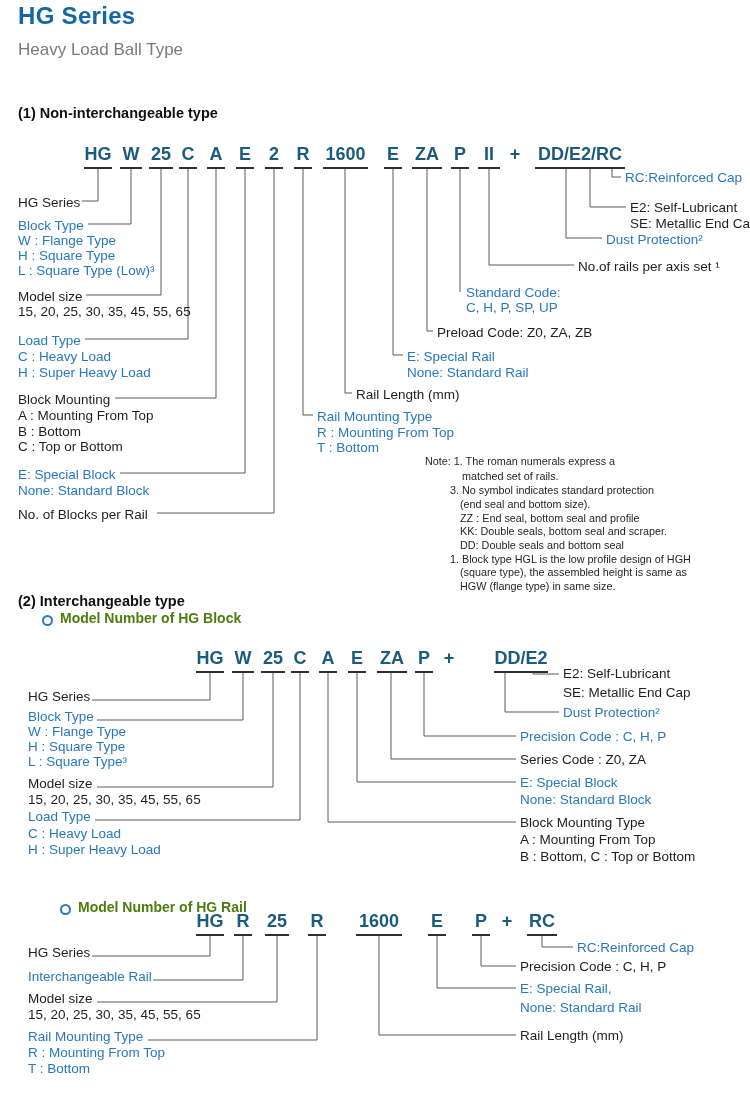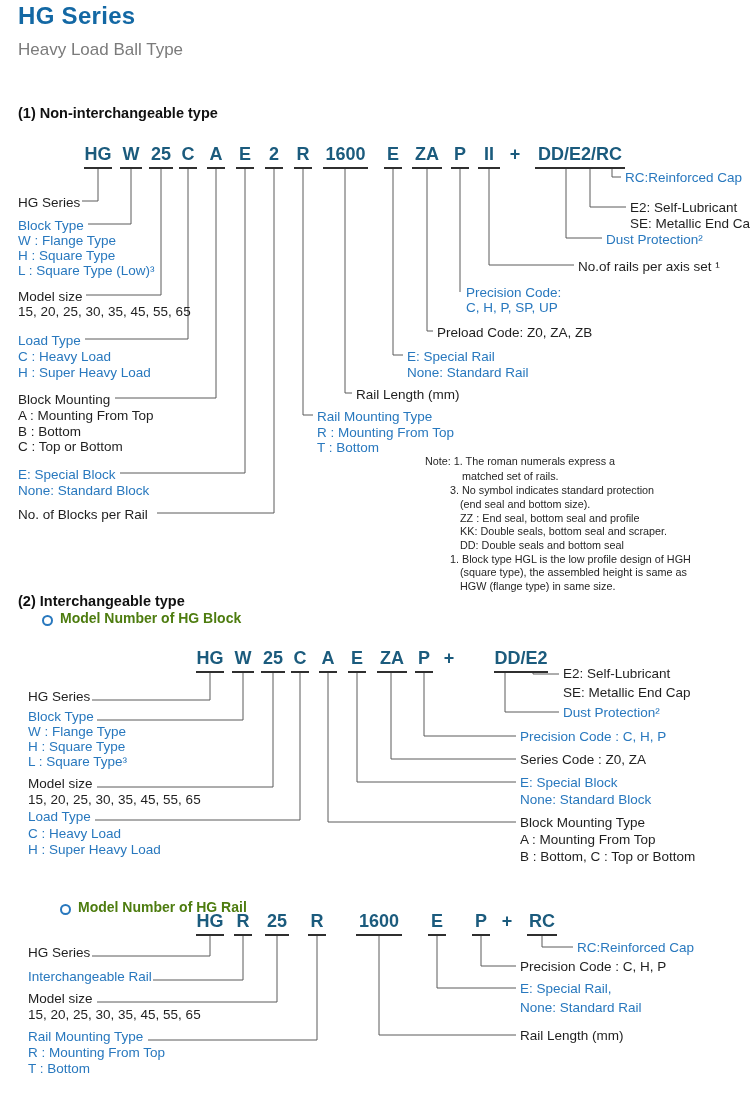--- a/index.html
+++ b/index.html
@@ -112,21 +112,21 @@
   <div class="t" style="left:18px;top:439px">C : Top or Bottom</div>
   <div class="t blue" style="left:18px;top:467px">E: Special Block</div>
   <div class="t blue" style="left:18px;top:483px">None: Standard Block</div>
   <div class="t" style="left:18px;top:507px">No. of Blocks per Rail</div>
 
   <div class="t blue" style="left:625px;top:170px">RC:Reinforced Cap</div>
   <div class="t" style="left:630px;top:200px">E2: Self-Lubricant</div>
   <div class="t" style="left:630px;top:216px">SE: Metallic End Cap</div>
   <div class="t blue" style="left:606px;top:232px">Dust Protection²</div>
   <div class="t" style="left:578px;top:259px">No.of rails per axis set ¹</div>
-  <div class="t blue" style="left:466px;top:285px">Precision Code:</div>
+  <div class="t blue" style="left:466px;top:285px">Standard Code:</div>
   <div class="t blue" style="left:466px;top:300px">C, H, P, SP, UP</div>
   <div class="t" style="left:437px;top:325px">Preload Code: Z0, ZA, ZB</div>
   <div class="t blue" style="left:407px;top:349px">E: Special Rail</div>
   <div class="t blue" style="left:407px;top:365px">None: Standard Rail</div>
   <div class="t" style="left:356px;top:387px">Rail Length (mm)</div>
   <div class="t blue" style="left:317px;top:409px">Rail Mounting Type</div>
   <div class="t blue" style="left:317px;top:425px">R : Mounting From Top</div>
   <div class="t blue" style="left:317px;top:440px">T : Bottom</div>
 
   <div class="t note" style="left:425px;top:455px">Note: 1. The roman numerals express a</div>

